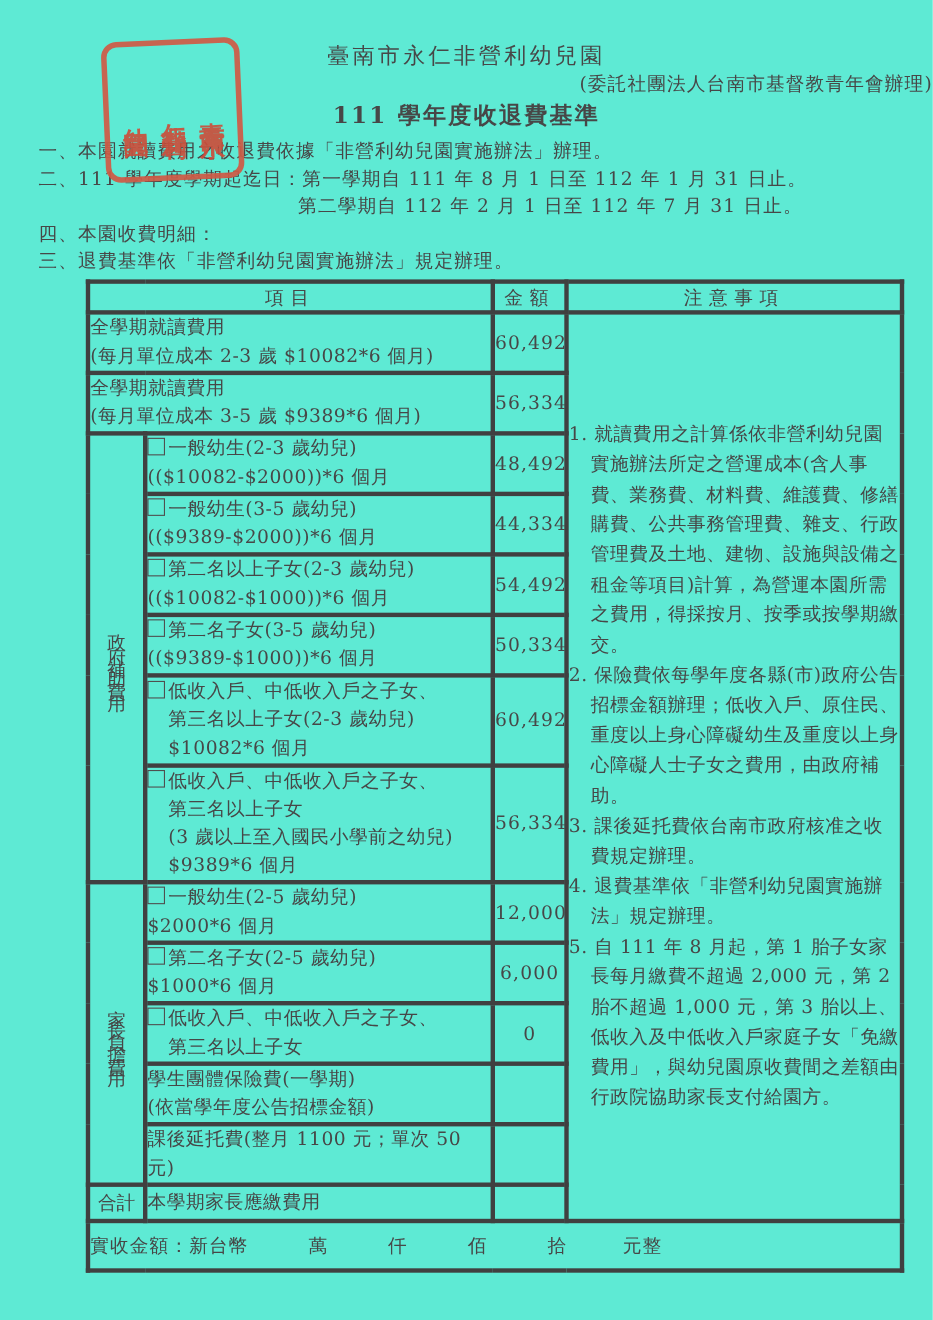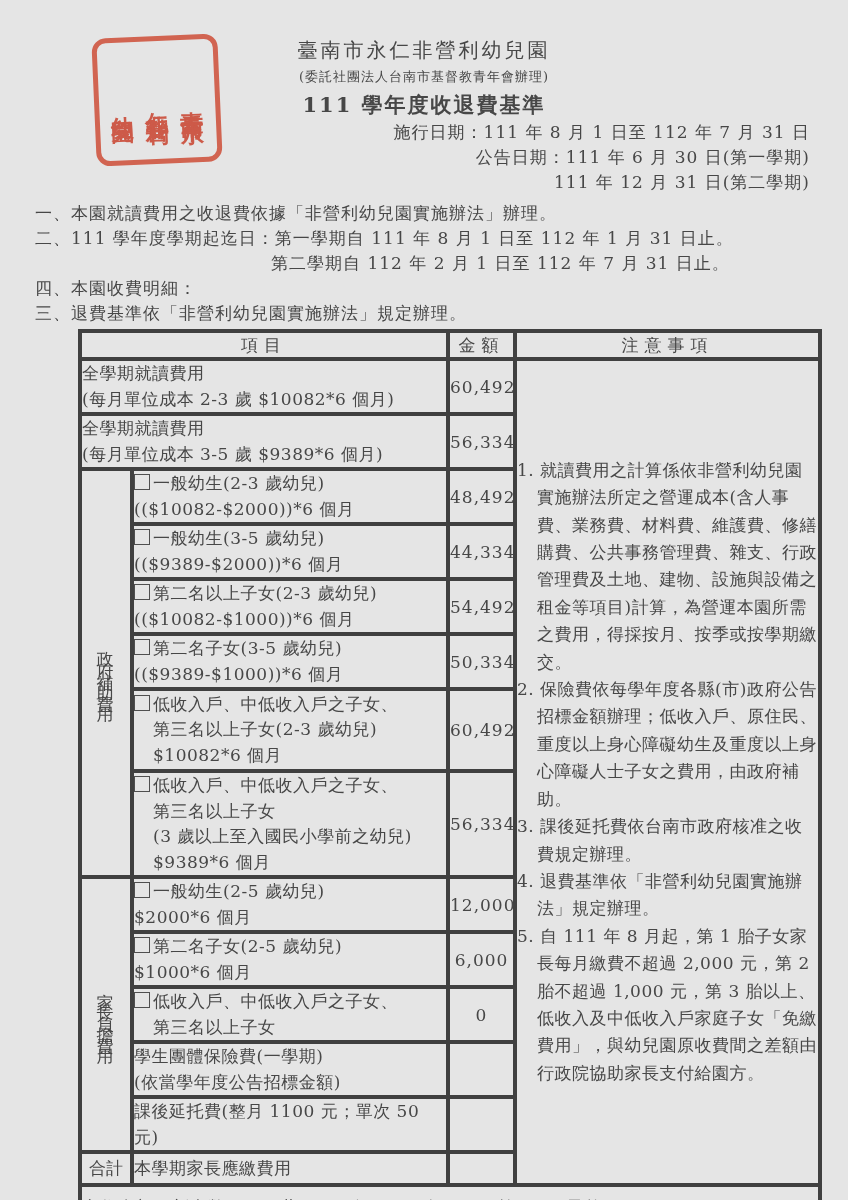--- a/index.html
+++ b/index.html
@@ -1,19 +1,19 @@
 <!DOCTYPE html>
 <html><head>
 <meta charset="utf-8">
 <style>
   html,body { margin:0; padding:0; }
   .page {
     position:relative;
     width:848px; height:1200px;
-    background:#e5e5e5;
+    background:#5eead4;
     font-family:"DejaVu Serif","Liberation Serif",serif;
     color:#474747;
     overflow:hidden;
   }
   
   .seal {
     position:absolute; left:94px; top:36px;
     width:116px; height:118px;
     border:5px solid #d05a45;
     border-radius:14px;
@@ -22,21 +22,21 @@
     justify-content:space-evenly; align-items:center;
     color:#cb4f3c; opacity:.92;
   }
   .seal-col {
     writing-mode:vertical-rl; text-orientation:upright;
     font-size:23px; font-weight:bold; letter-spacing:3px; line-height:1;
   }
   
   .header { padding-top:36px; text-align:center; }
   .org-name   { font-size:20px; letter-spacing:3px; line-height:28px; }
-  .org-sub    { font-size:13px; letter-spacing:1px; line-height:26px; }
+  .org-sub    { font-size:17px; letter-spacing:1px; line-height:26px;text-align:right; }
   .doc-title  { font-size:21px; font-weight:bold; letter-spacing:2px; line-height:30px; }
   .dates { text-align:right; padding-right:38px; font-size:17px; line-height:25px; letter-spacing:1px; }
   
   .list { margin:6px 30px 0 35px; font-size:17px; line-height:25px; letter-spacing:1px; }
   .list .cont { padding-left:236px; }
   
   table.fee {
     border-collapse:collapse; table-layout:fixed;
     width:740px; margin:3px 0 0 78px;
     font-size:17px; color:#474747;
@@ -74,25 +74,20 @@
     <span class="seal-col">臺南市永</span>
     <span class="seal-col">仁非營利</span>
     <span class="seal-col">幼兒園</span>
   </div>
 
   <div class="header">
     <div class="org-name">臺南市永仁非營利幼兒園</div>
     <div class="org-sub">(委託社團法人台南市基督教青年會辦理)</div>
     <div class="doc-title">111 學年度收退費基準</div>
   </div>
-  <div class="dates">
-    <div>施行日期：111 年 8 月 1 日至 112 年 7 月 31 日</div>
-    <div>公告日期：111 年 6 月 30 日(第一學期)</div>
-    <div>111 年 12 月 31 日(第二學期)</div>
-  </div>
 
   <div class="list">
     <div>一、本園就讀費用之收退費依據「非營利幼兒園實施辦法」辦理。</div>
     <div>二、111 學年度學期起迄日：第一學期自 111 年 8 月 1 日至 112 年 1 月 31 日止。</div>
     <div class="cont">第二學期自 112 年 2 月 1 日至 112 年 7 月 31 日止。</div>
     <div>四、本園收費明細：</div>
     <div>三、退費基準依「非營利幼兒園實施辦法」規定辦理。</div>
   </div>
 
   <table class="fee">

